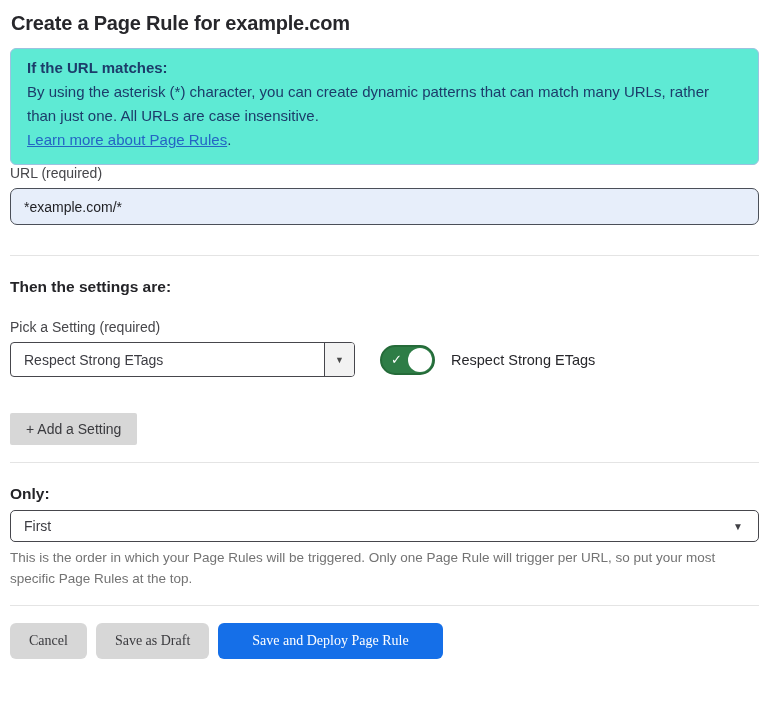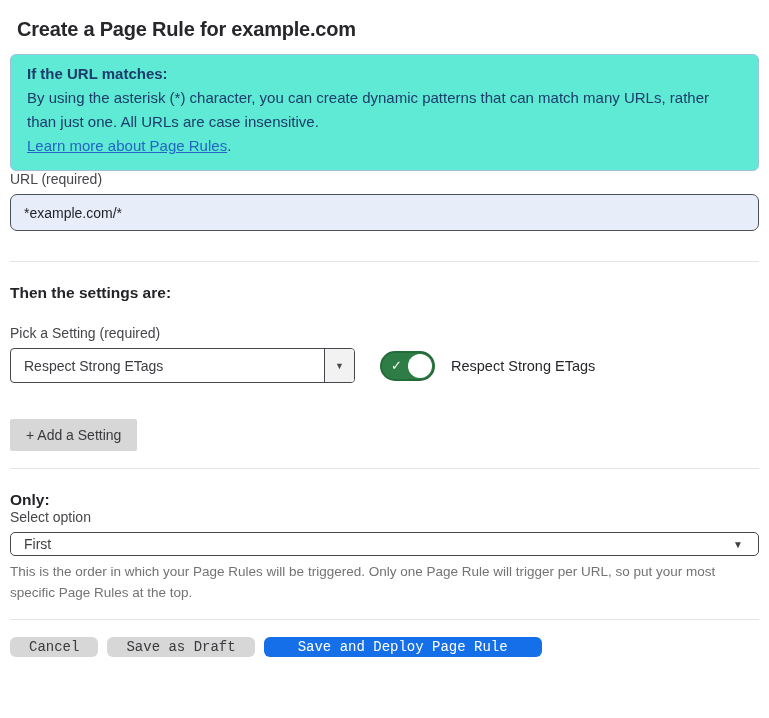--- a/index.html
+++ b/index.html
@@ -8,21 +8,21 @@
     width: 769px;
     height: 718px;
     background: #ffffff;
     font-family: "Liberation Sans", sans-serif;
     color: #28282c;
     overflow: hidden;
   }
   .container { padding: 0 10px; }
 
   .page-title {
-    margin: 7px;
+    margin: 1px;
     padding-top: 11px;
     font-size: 20px;
     font-weight: 700;
     color: #27272b;
     letter-spacing: -0.2px;
   }
 
   .info-box {
     margin-top: 13px;
     background: #5eead4;
@@ -155,21 +155,21 @@
     border-radius: 2px;
     font-family: "Liberation Sans", sans-serif;
     font-size: 14px;
     color: #3a3a3e;
     cursor: pointer;
   }
 
   .order-select {
     margin-top: 7px;
     width: 749px;
-    height: 24px;
+    height: 32px;
     border: 1px solid #46464c;
     border-radius: 5px;
     background: #ffffff;
     display: flex;
     align-items: center;
     justify-content: space-between;
     padding: 0 15px 0 13px;
     font-size: 14px;
     color: #3c3c42;
     cursor: pointer;
@@ -187,24 +187,24 @@
     max-width: 750px;
   }
 
   .footer {
     margin-top: 17px;
     display: flex;
     gap: 9px;
     align-items: center;
   }
   .btn {
-    height: 20px;
+    height: 36px;
     border: none;
     border-radius: 6px;
-    font-family: Liberation Mono, monospace;
+    font-family: Liberation Serif, serif;
     font-size: 14px;
     cursor: pointer;
   }
   .btn-gray {
     background: #d7d7d7;
     color: #3a3a3e;
     padding: 0 19px;
   }
   .btn-blue {
     background: #156fe8;
@@ -251,21 +251,20 @@
     </div>
     <div class="toggle-label">Respect Strong ETags</div>
   </div>
 
   <button class="add-setting-btn">+ Add a Setting</button>
 
   <hr class="divider divider-2">
 
   <h2 class="section-heading">Only:</h2>
 
-  <div class="field-label">Select option</div>
 
   <div class="order-select">
     <span>First</span>
     <span class="chevron">▼</span>
   </div>
 
   <div class="help-text">This is the order in which your Page Rules will be triggered. Only one Page Rule will trigger per URL, so put your most specific Page Rules at the top.</div>
 
   <hr class="divider divider-3">
 

